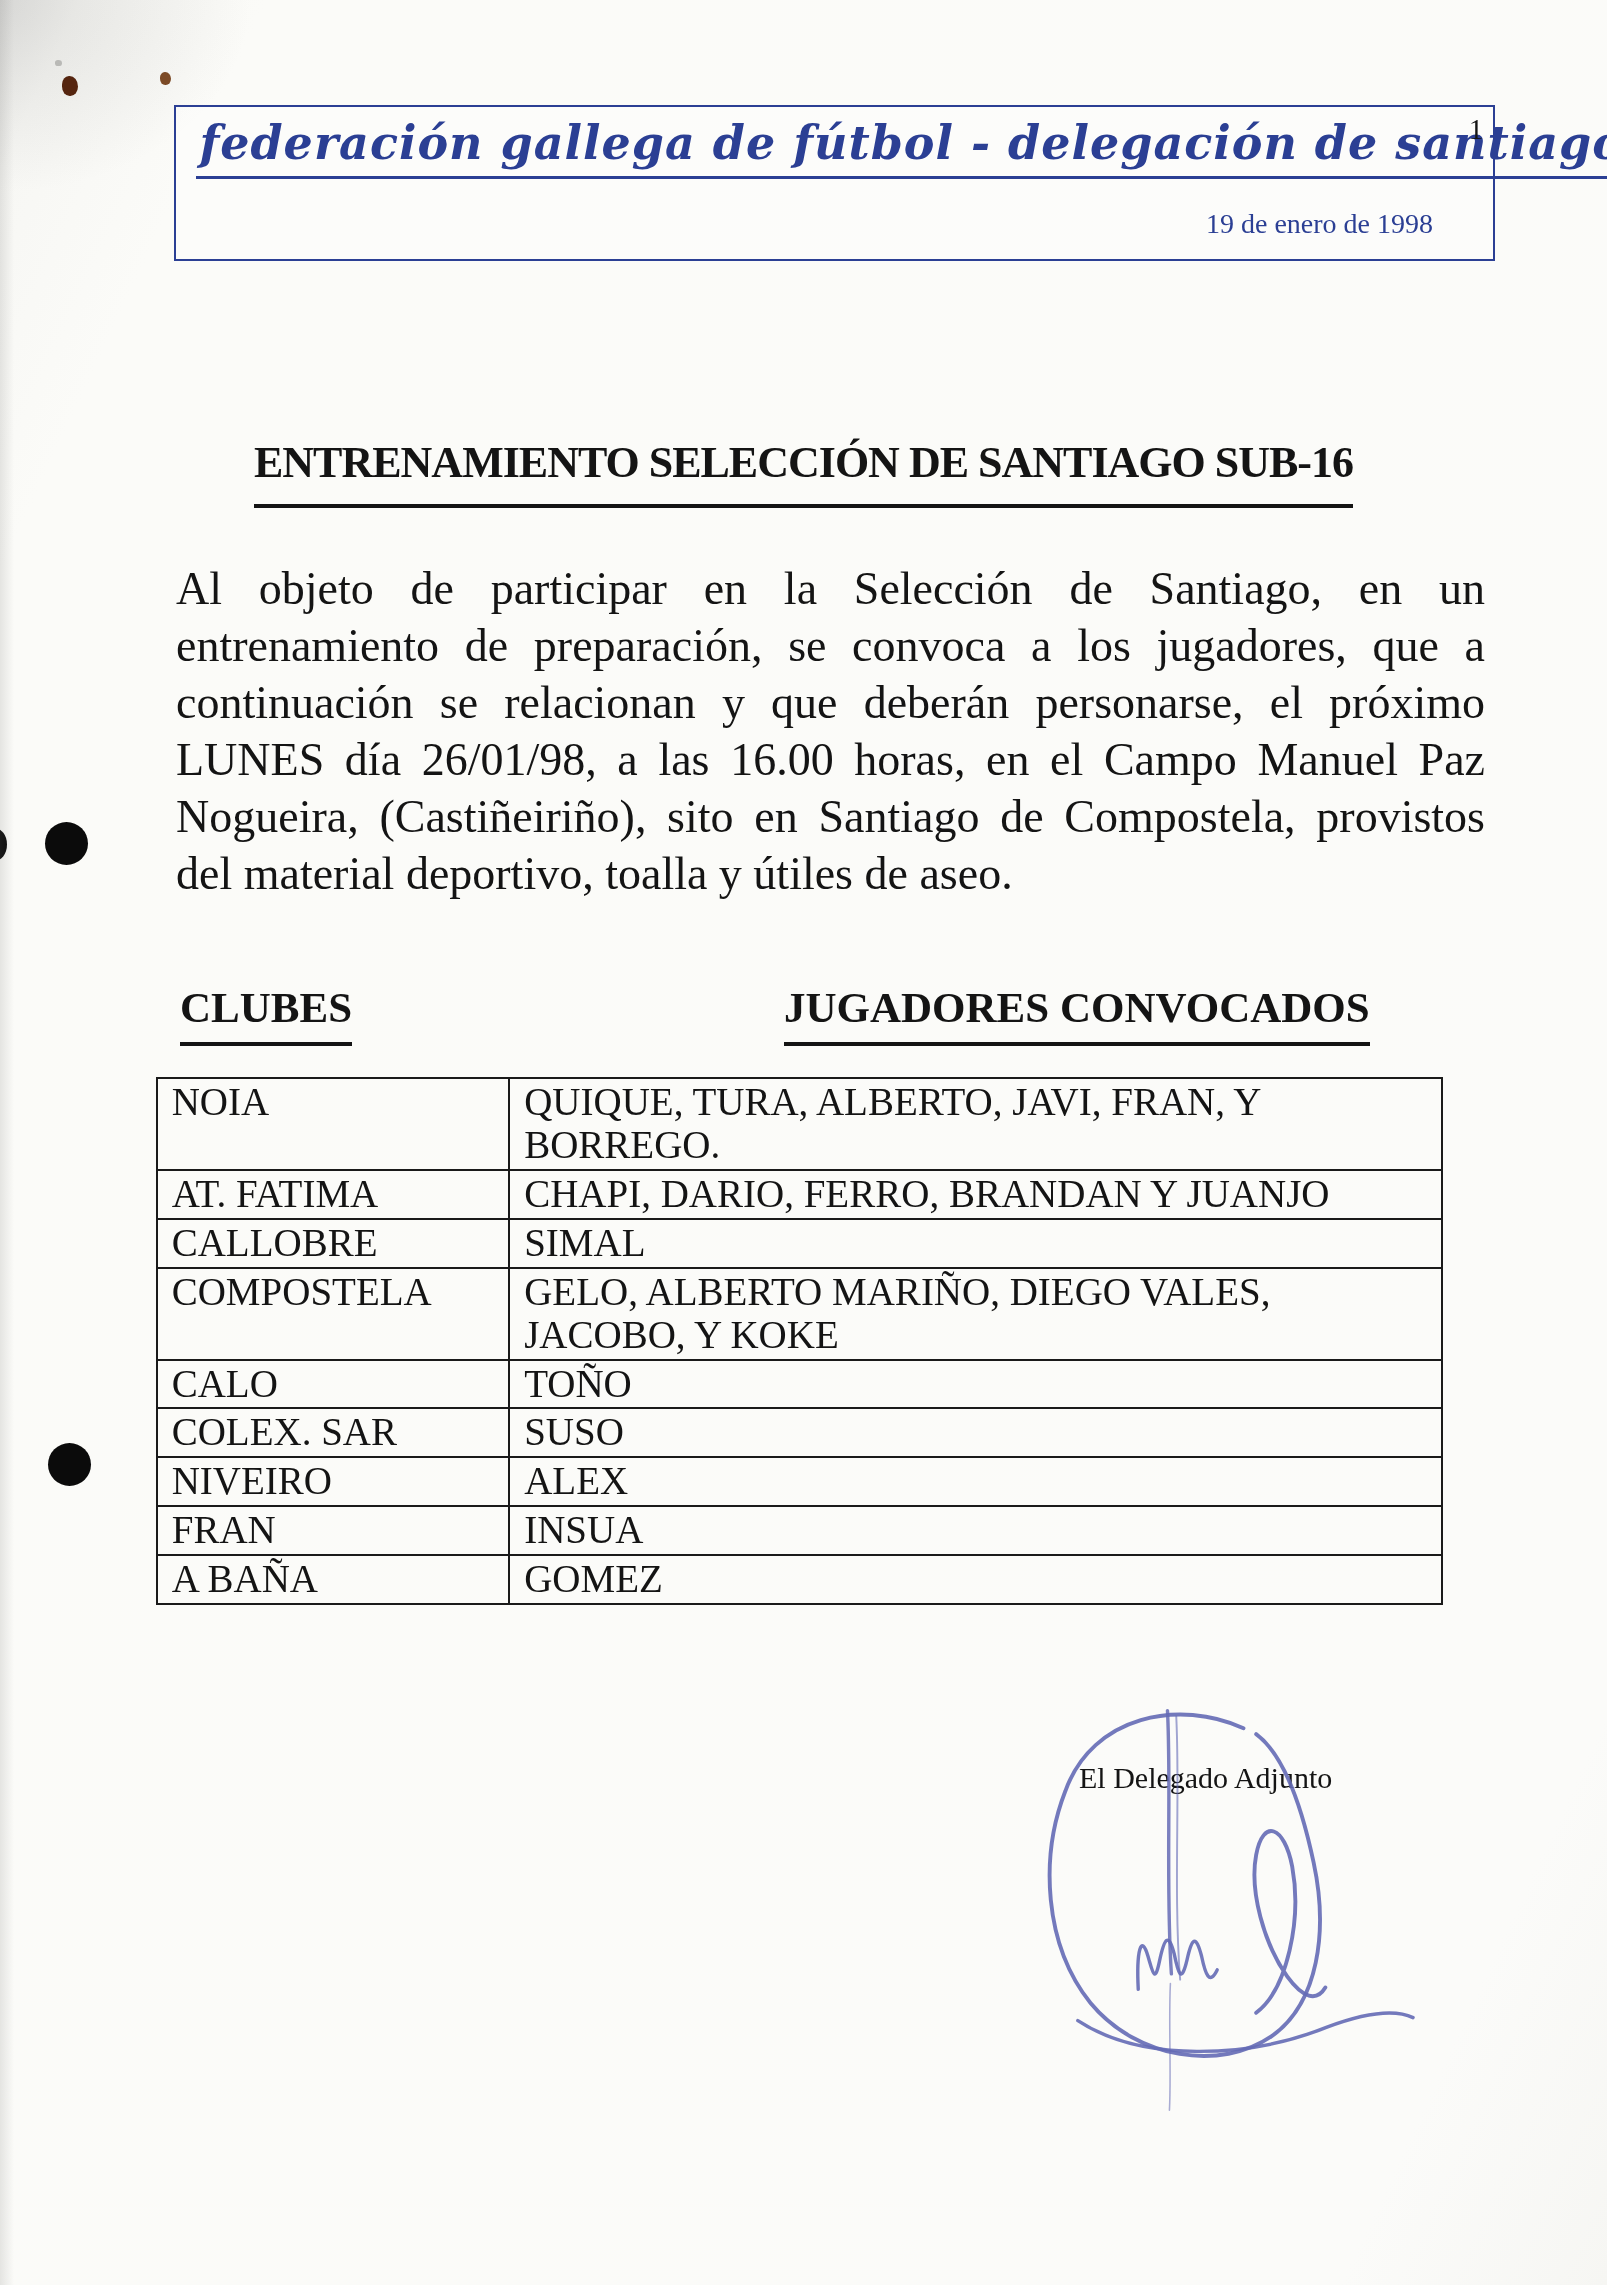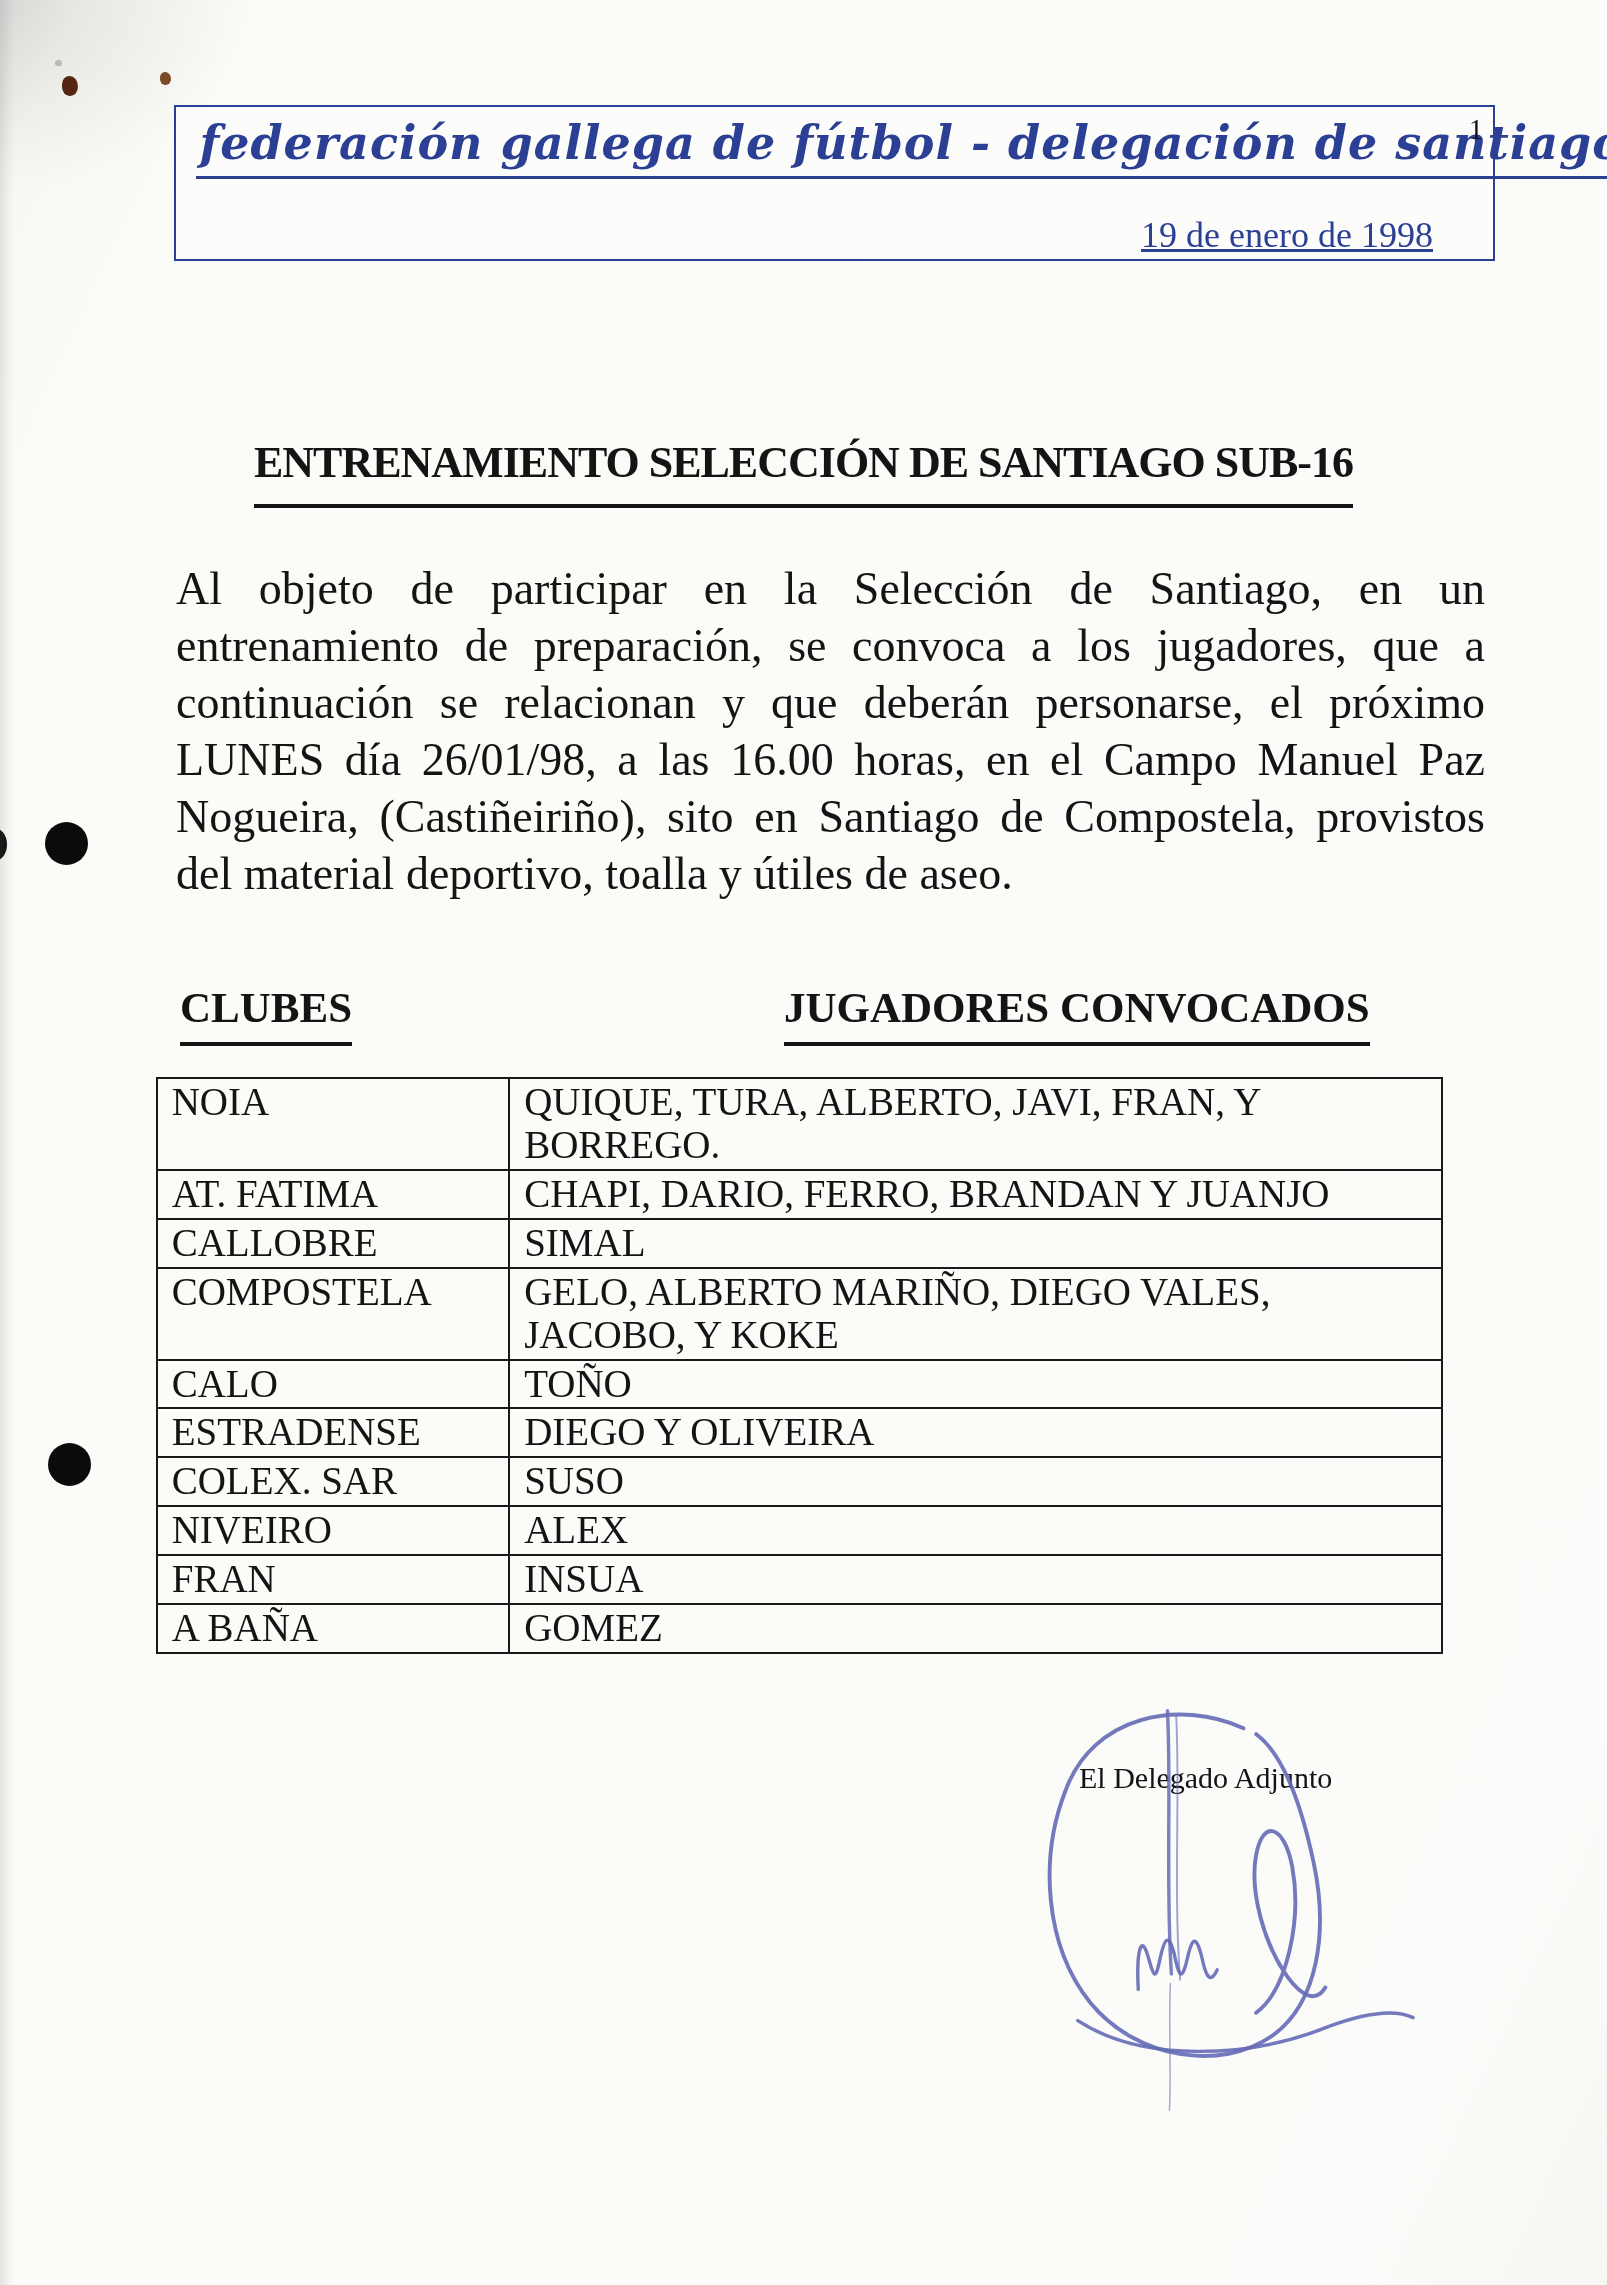--- a/index.html
+++ b/index.html
@@ -39,22 +39,22 @@
     color:#2b3f94;
     white-space:nowrap;
     border-bottom:3.9px solid #2b3f94;
     padding:0 7.8px 3.9px 3.9px;
   }
   .pagenum{
     position:absolute;right:9.8px;top:5.9px;
     font-size:29px;color:#141414;font-weight:normal;
   }
   .lh-date{
-    position:absolute;right:60px;top:107px;
-    font-size:36px;color:#2b3f94;text-decoration:underline;
+    position:absolute;right:60px;top:101px;
+    font-size:28px;color:#2b3f94;
   }
 
   
   .punch{position:absolute;width:43px;height:43px;border-radius:50%;background:#0b0b0b;}
   .punch.p1{left:45px;top:822px;}
   .punch.p2{left:48px;top:1443px;}
   .punch.p3{left:-17.6px;top:828px;width:25px;height:33px;}
   .speck{position:absolute;border-radius:45% 55% 50% 50%;}
   .speck.s1{left:62px;top:76px;width:15.6px;height:19.5px;background:#55250f;}
   .speck.s2{left:160px;top:72px;width:10.7px;height:12.7px;background:#7c4a26;}
@@ -153,24 +153,20 @@
       </tr>
       <tr>
         <td class="c1">COMPOSTELA</td>
         <td>GELO, ALBERTO MARIÑO, DIEGO VALES, JACOBO, Y KOKE</td>
       </tr>
       <tr>
         <td class="c1">CALO</td>
         <td>TOÑO</td>
       </tr>
       <tr>
-        <td class="c1">ESTRADENSE</td>
-        <td>DIEGO Y OLIVEIRA</td>
-      </tr>
-      <tr>
         <td class="c1">COLEX. SAR</td>
         <td>SUSO</td>
       </tr>
       <tr>
         <td class="c1">NIVEIRO</td>
         <td>ALEX</td>
       </tr>
       <tr>
         <td class="c1">FRAN</td>
         <td>INSUA</td>

